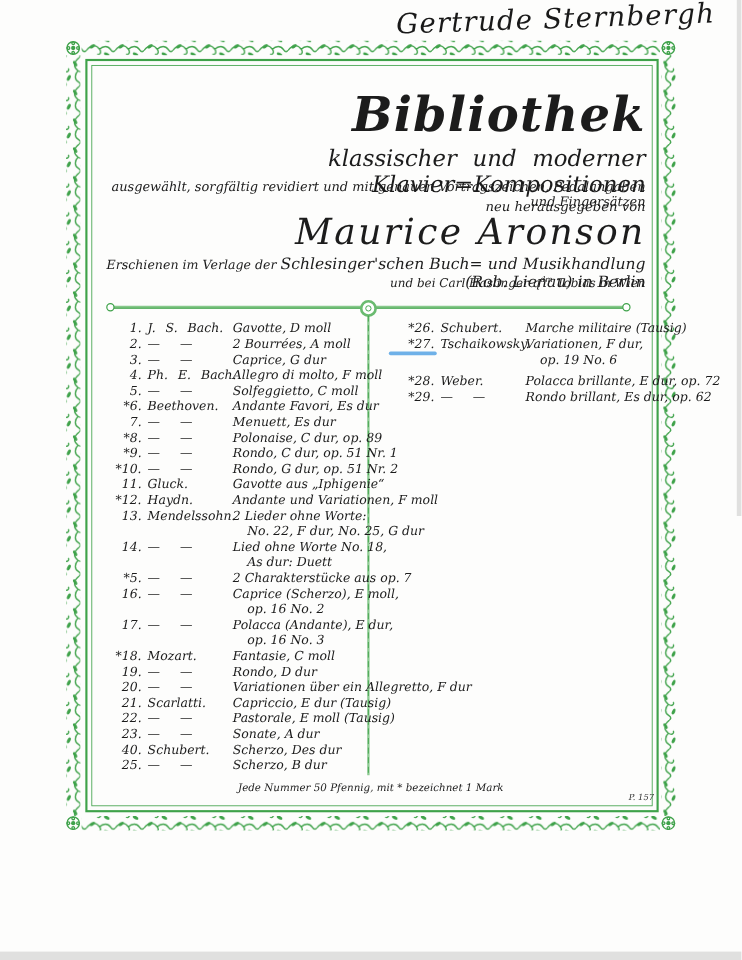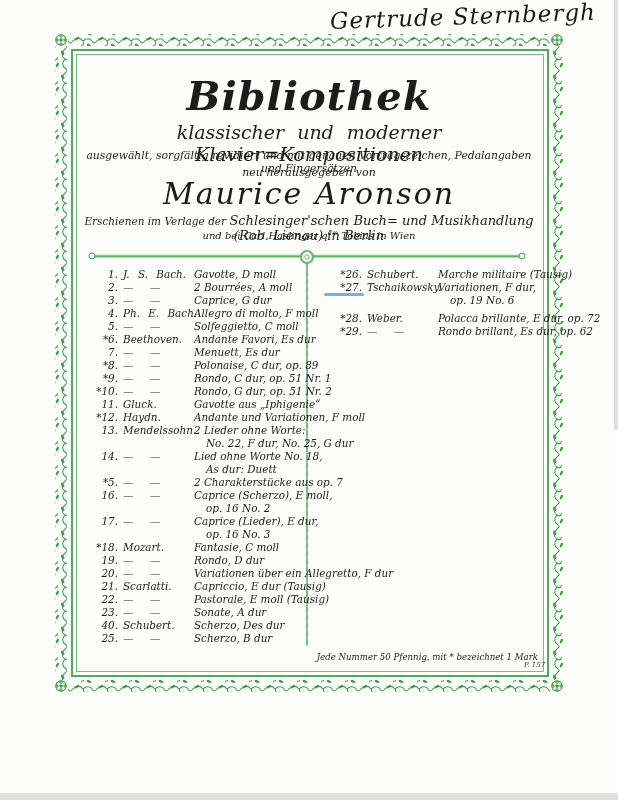--- a/index.html
+++ b/index.html
@@ -19,21 +19,21 @@
   
   .signature {
     position:absolute; top:3px; left:330px; width:286px;
     font-style:italic; font-size:23px; letter-spacing:1px;
     transform:rotate(-2deg); white-space:nowrap; color:#191919;
   }
 
   svg.border { position:absolute; left:0; top:0; }
 
   
-  .hline { position:absolute; left:80px; width:458px; text-align:center; font-style:italic; }
+  .hline { position:absolute; left:80px; width:458px; text-align:right; font-style:italic; }
   .title    { top:72px;  font-size:40px; font-weight:bold; letter-spacing:1px; }
   .subtitle { top:121px; font-size:19px; word-spacing:7px; }
   .line3    { top:149px; font-size:10.8px; }
   .line4    { top:166px; font-size:11px; }
   .editor   { top:176px; font-size:30px; letter-spacing:2px; }
   .pub1     { top:213px; font-size:10.5px; }
   .pub1 .pub-main { font-size:13px; }
   .pub2     { top:229px; font-size:10px; }
   .pub2 sup { font-size:6.5px; }
 
@@ -45,21 +45,21 @@
          font-size:10.4px; line-height:13px; }
   .row .num  { text-align:right; position:relative; white-space:nowrap; }
   .row .comp { white-space:pre; word-spacing:5px; }
   .row .ttl  { white-space:nowrap; }
   .row .cont { grid-column:3; padding-left:12px; white-space:nowrap; }
   .row.gap-before { margin-top:5px; }
   .num-underline { position:absolute; left:-8px; right:-2px; bottom:-2px; height:3px;
                    background:#5fa9e6; border-radius:2px; opacity:.9; }
 
   
-  .price-note { position:absolute; top:652px; left:80px; width:458px; text-align:right;
+  .price-note { position:absolute; top:652px; left:80px; width:458px; text-align:center;
                 font-style:italic; font-size:8.6px; }
   .plate { position:absolute; top:661px; left:524px; font-style:italic; font-size:7px; color:#333; }
 </style>
 </head>
 <body>
 
 <div class="page">
 
   <div class="signature">Gertrude Sternbergh</div>
 
@@ -227,21 +227,21 @@
       </div>
       <div class="row">
         <span class="num">16.</span>
         <span class="comp">—  —</span>
         <span class="ttl">Caprice (Scherzo), E moll,</span>
         <span class="cont">op. 16 No. 2</span>
       </div>
       <div class="row">
         <span class="num">17.</span>
         <span class="comp">—  —</span>
-        <span class="ttl">Caprice (Lieder), E dur,</span>
+        <span class="ttl">Polacca (Andante), E dur,</span>
         <span class="cont">op. 16 No. 3</span>
       </div>
       <div class="row">
         <span class="num">*18.</span>
         <span class="comp">Mozart.</span>
         <span class="ttl">Fantasie, C moll</span>
       </div>
       <div class="row">
         <span class="num">19.</span>
         <span class="comp">—  —</span>

